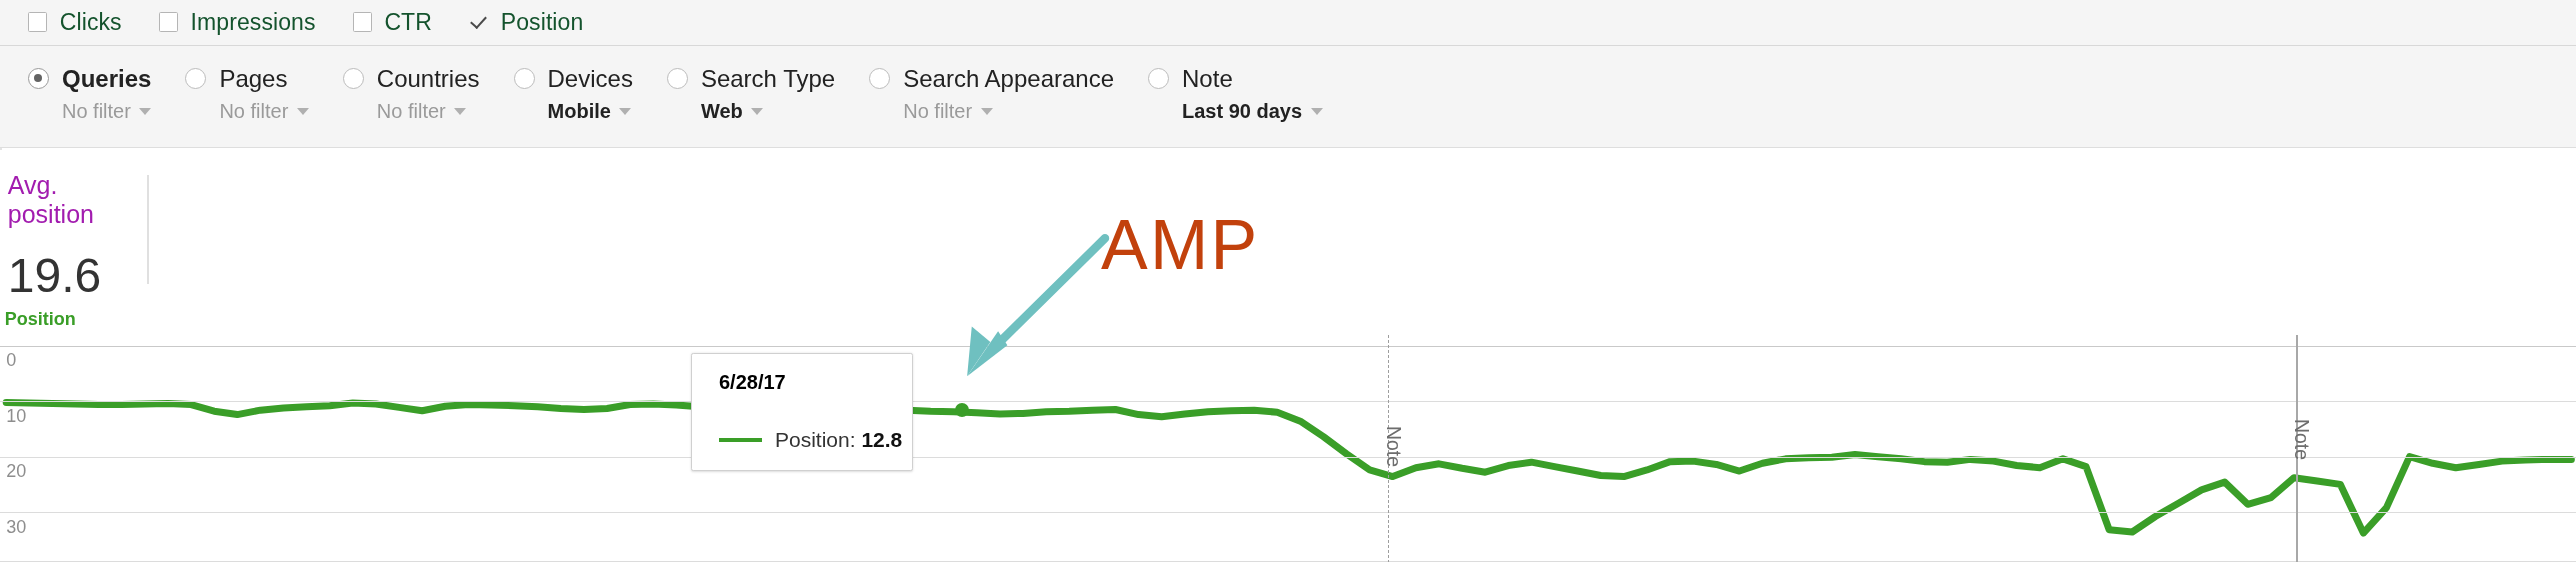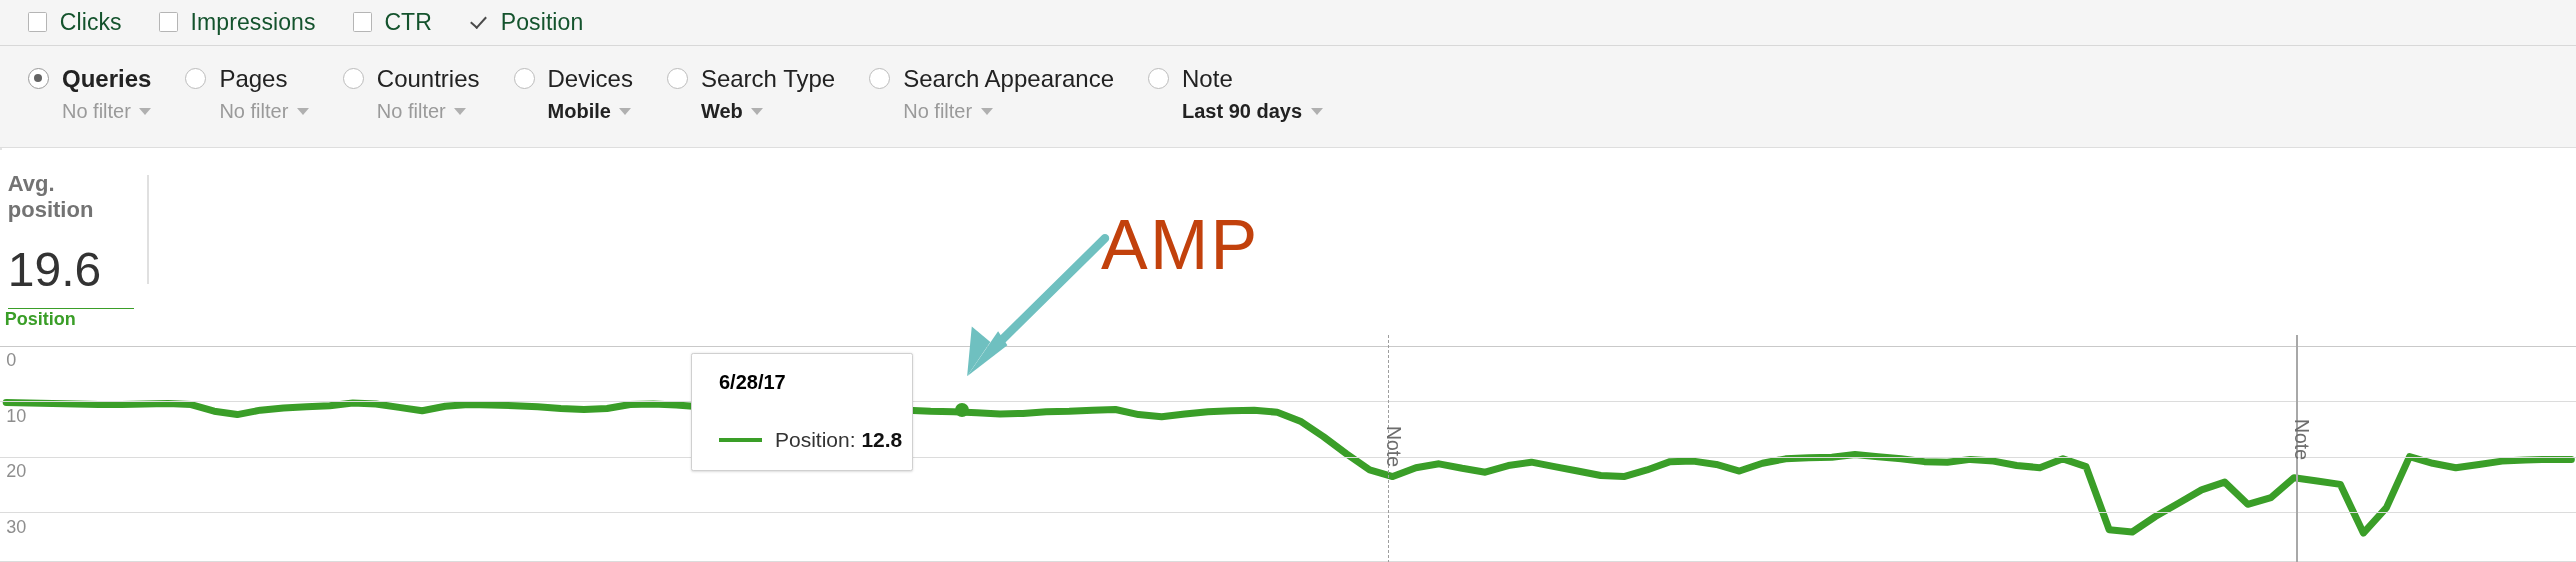--- a/index.html
+++ b/index.html
@@ -66,21 +66,21 @@
     display:inline-block;margin-left:8.5px;
     width:0;height:0;border-left:6.2px solid transparent;border-right:6.2px solid transparent;
     border-top:7px solid #b0b0b0;
   }
 
   
   .summary{
     position:absolute;left:0;top:150px;width:2576px;height:160px;background:#fff;
   }
   .card{position:absolute;left:0;top:21px;width:143px;padding-left:7.8px;box-sizing:border-box;}
-  .card-title{font-size:22px;font-weight:bold;color:#737373;}
+  .card-title{font-size:25px;font-weight:normal;color:#a21caf;}
   .card-value{font-size:48px;color:#333;margin-top:23px;line-height:1;}
   .card-underline{margin-top:14px;width:126px;height:5.4px;background:#3a9e28;}
   .card-divider{position:absolute;left:147px;top:25px;width:1.6px;height:109px;background:#e0e0e0;}
 
   
   .chart-wrap{position:absolute;left:0;top:309px;width:2576px;height:253px;background:#fff;}
   .chart-legend{
     position:absolute;left:4.7px;top:0;font-size:18px;font-weight:bold;color:#3a9e28;
   }
   .plot{position:absolute;left:0;top:25.6px;width:2576px;height:228px;}

